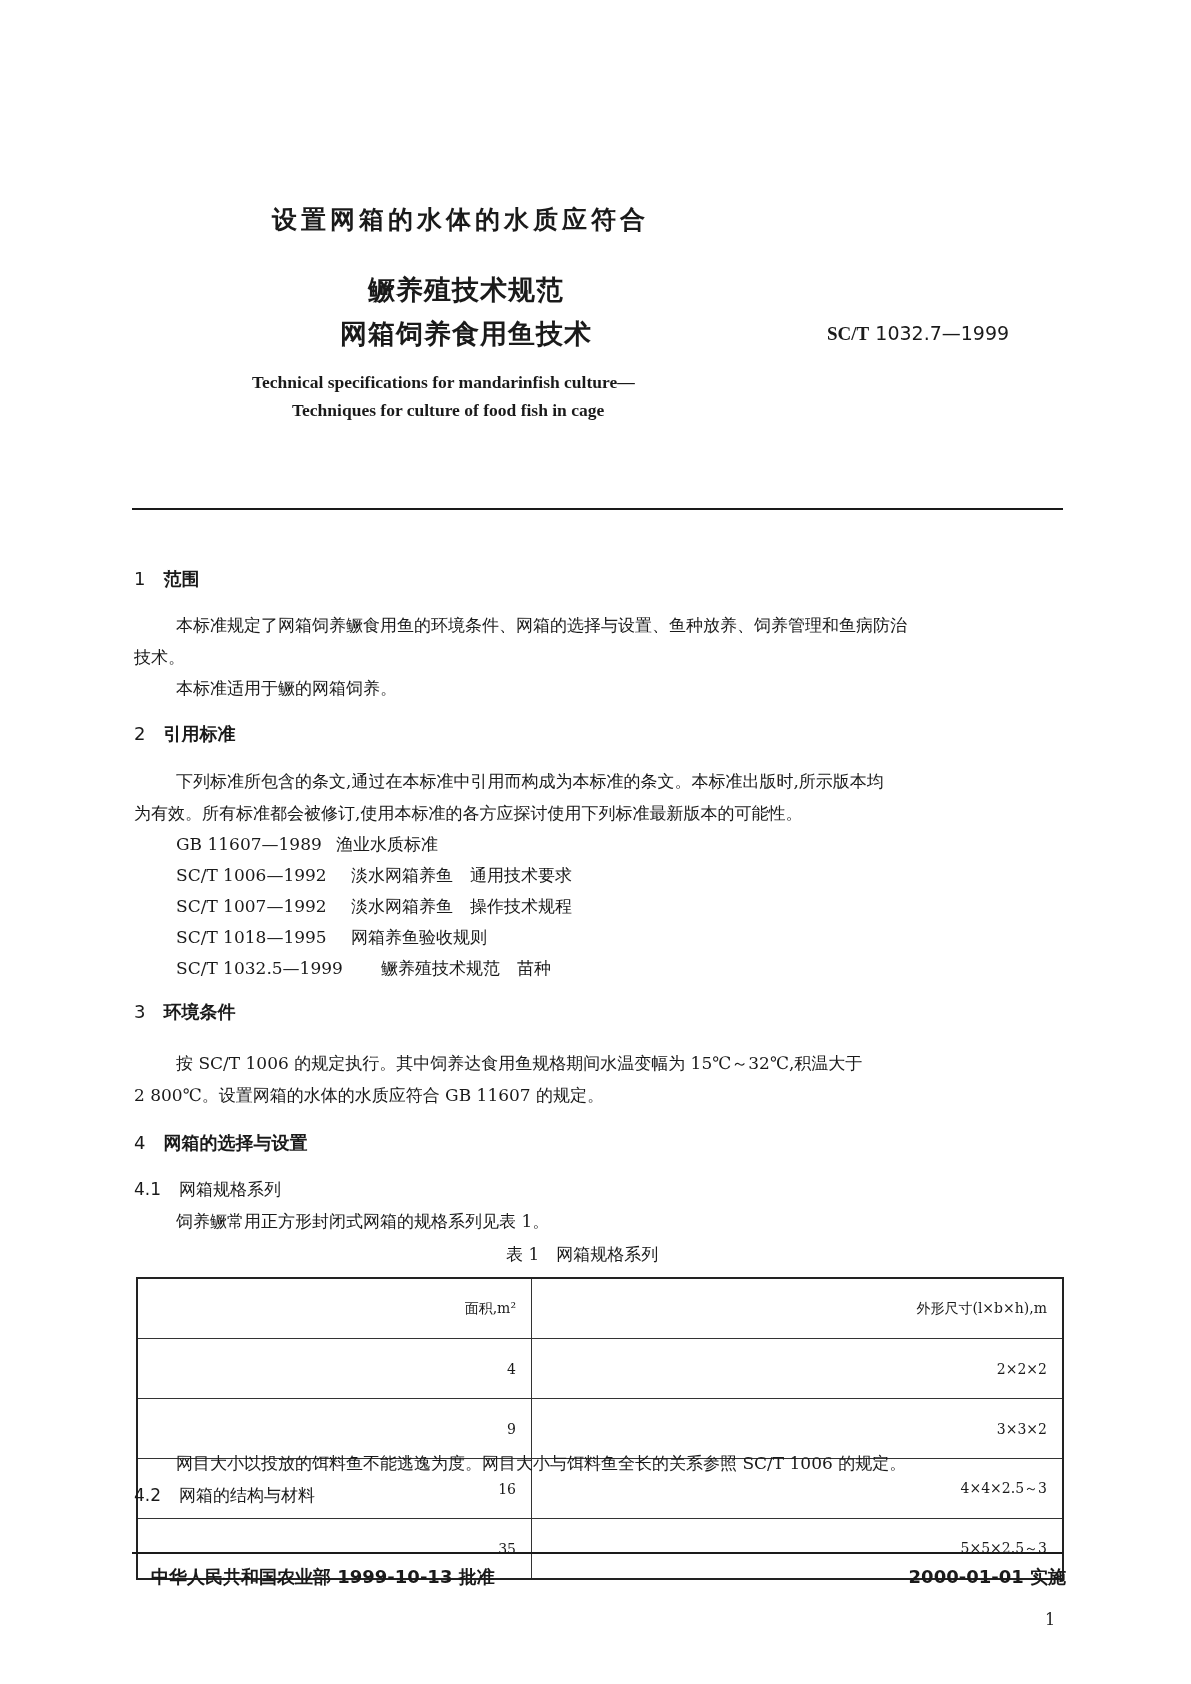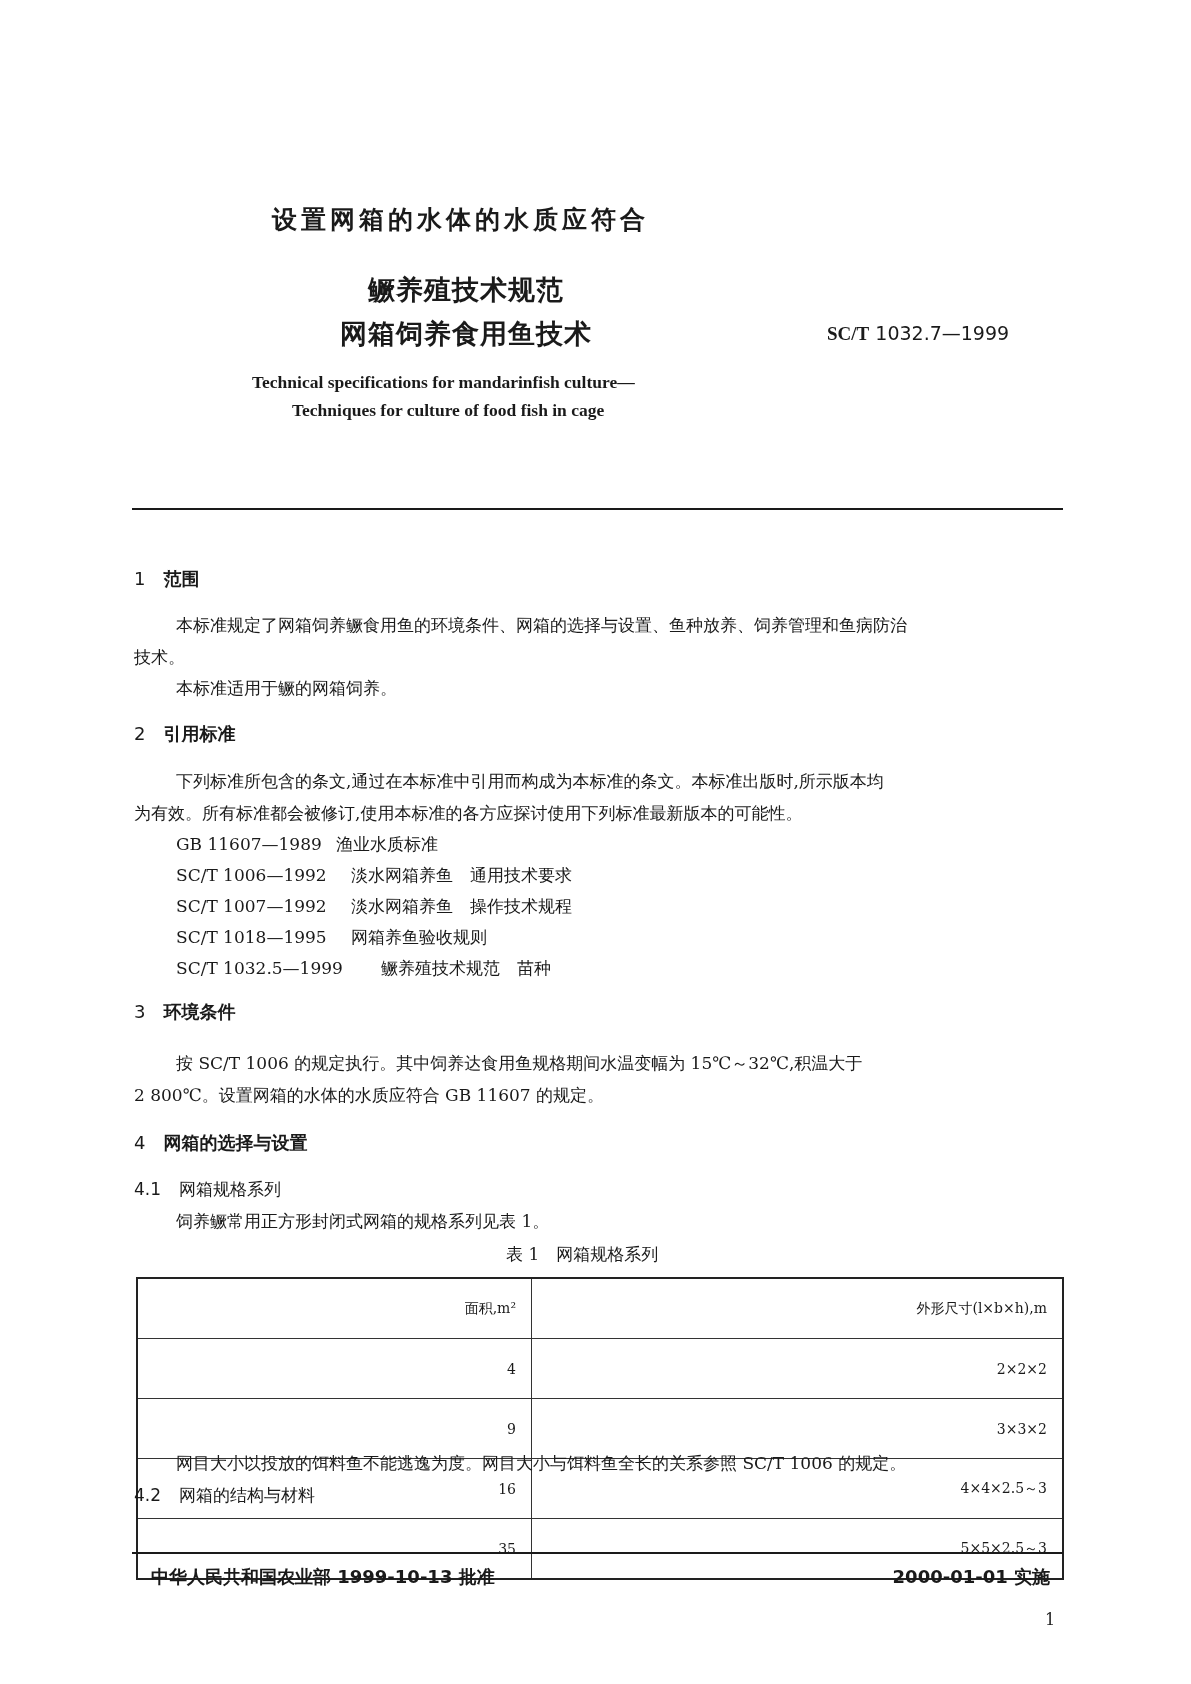--- a/index.html
+++ b/index.html
@@ -20,21 +20,21 @@
   .h2 .num { margin-right: 18px; }
   .p { font-size: 17px; }
   .ref-code { display: inline-block; }
   table.spec { position: absolute; left: 136px; top: 1277px; width: 928px; border-collapse: collapse;
                font-size: 14px; }
   table.spec td, table.spec th { border: 1.5px solid #333; text-align: right; height: 29px; padding: 15px;
                font-weight: normal; }
   table.spec { border: 2px solid #222; }
   table.spec th.c1, table.spec td.c1 { width: 363px; }
   .footer-left { left: 132px; top: 1565px; font-size: 18px; font-weight: bold; margin-left: 19px; }
-  .footer-right { right: 141px; top: 1565px; font-size: 18px; font-weight: bold; }
+  .footer-right { right: 125px; top: 1565px; font-size: 18px; font-weight: bold; }
   .page-num { left: 1045px; top: 1610px; font-size: 16px; }
 </style>
 </head>
 <body>
 
 <div class="abs sans header-title">设置网箱的水体的水质应符合</div>
 <div class="abs sans main-title" style="left:368px; top:272px;">鳜养殖技术规范</div>
 <div class="abs sans main-title" style="left:340px; top:316px;">网箱饲养食用鱼技术</div>
 <div class="abs std-code">
   <b>SC/T</b>

